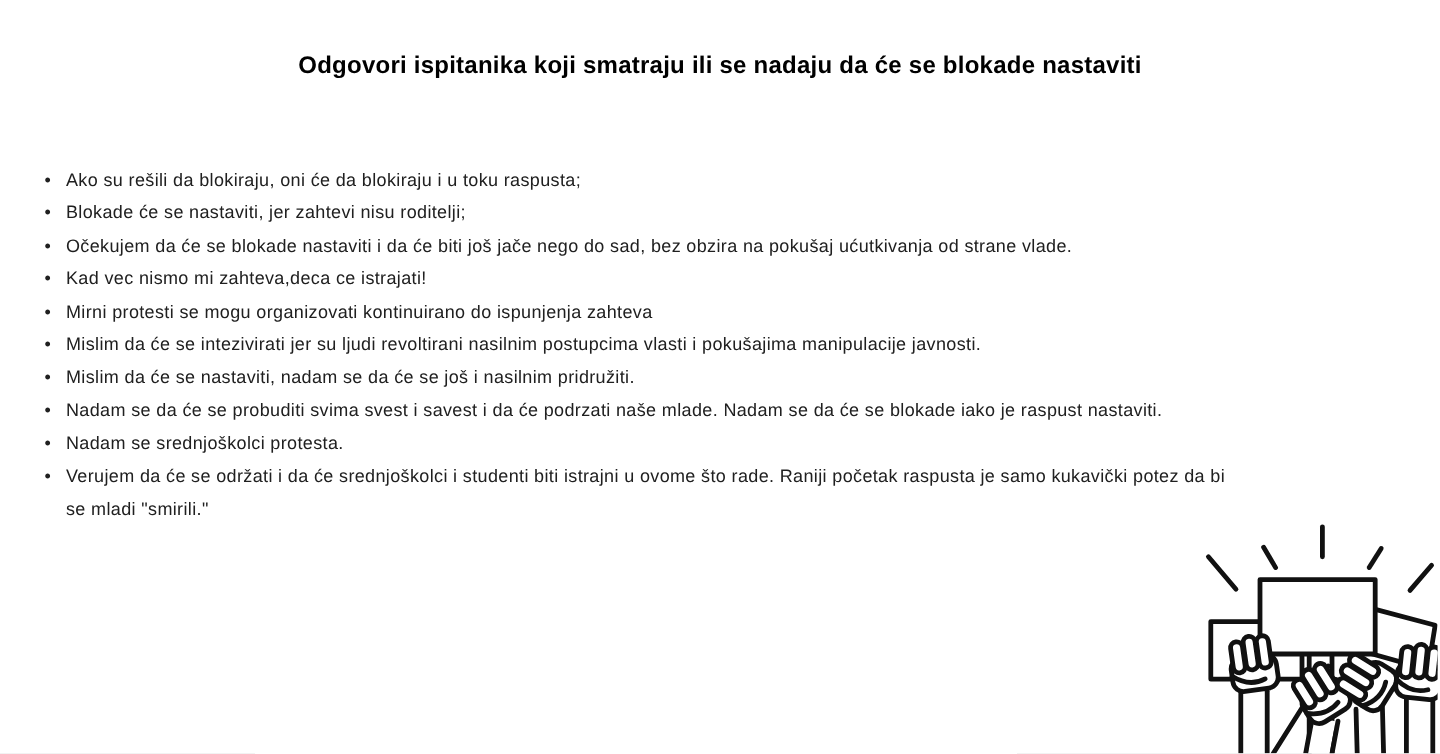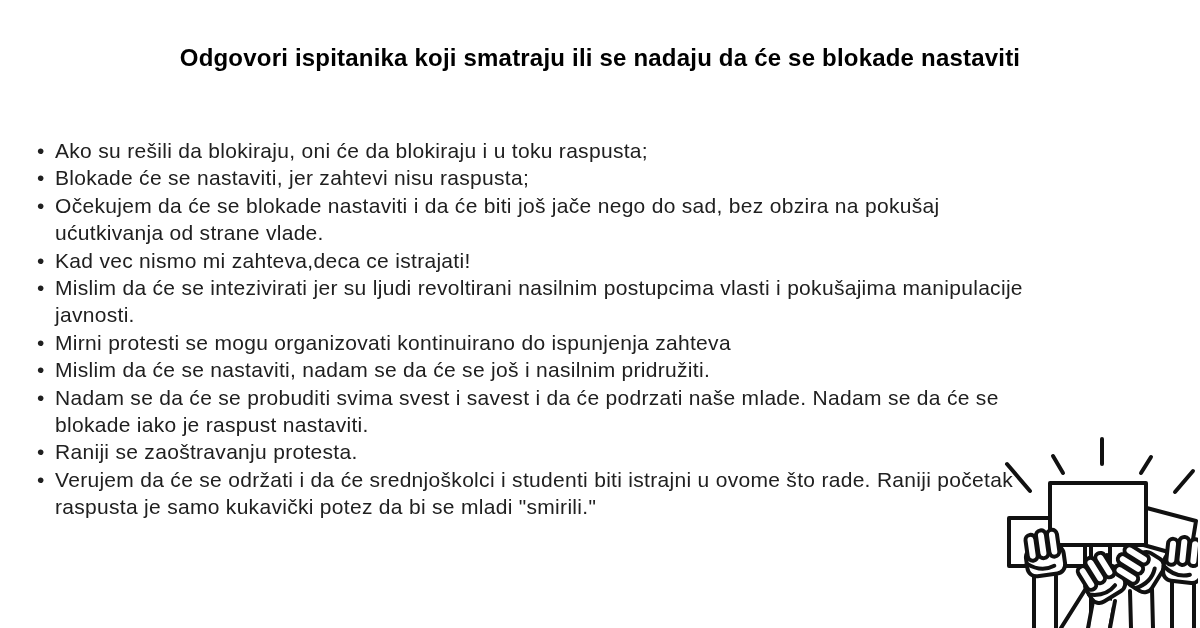--- a/index.html
+++ b/index.html
@@ -15,36 +15,36 @@
     background:var(--bg);
     overflow:hidden;
     font-family:"Liberation Sans",sans-serif;
     margin:0 auto;
   }
   .title{
     position:absolute;
     top:44px;left:0;right:0;
     margin:0;
     text-align:center;
-    font-size:24px;
+    font-size:20px;
     font-weight:700;
     letter-spacing:0.2px;
     color:var(--title-color);
   }
   .responses{
     position:absolute;
     top:137px;left:36px;
     width:1004px;
     margin:0;padding:0;
     list-style:none;
   }
   .response-item{
     position:relative;
     padding-left:19px;
-    font-size:21px;
+    font-size:15px;
     line-height:27.4px;
     letter-spacing:0.3px;
     color:var(--body-color);
   }
   .response-item::before{
     content:"\2022";
     position:absolute;
     left:1px;top:0;
     color:var(--body-color);
   }
@@ -56,28 +56,28 @@
 </style>
 </head>
 <body>
 
 <div class="slide">
 
   <h1 class="title">Odgovori ispitanika koji smatraju ili se nadaju da će se blokade nastaviti</h1>
 
   <ul class="responses" id="responses-list">
       <li class="response-item">Ako su rešili da blokiraju, oni će da blokiraju i u toku raspusta;</li>
-      <li class="response-item">Blokade će se nastaviti, jer zahtevi nisu raspusta;</li>
+      <li class="response-item">Blokade će se nastaviti, jer zahtevi nisu roditelji;</li>
       <li class="response-item">Očekujem da će se blokade nastaviti i da će biti još jače nego do sad, bez obzira na pokušaj ućutkivanja od strane vlade.</li>
       <li class="response-item">Kad vec nismo mi zahteva,deca ce istrajati!</li>
+      <li class="response-item">Mirni protesti se mogu organizovati kontinuirano do ispunjenja zahteva</li>
       <li class="response-item">Mislim da će se intezivirati jer su ljudi revoltirani nasilnim postupcima vlasti i pokušajima manipulacije javnosti.</li>
-      <li class="response-item">Mirni protesti se mogu organizovati kontinuirano do ispunjenja zahteva</li>
       <li class="response-item">Mislim da će se nastaviti, nadam se da će se još i nasilnim pridružiti.</li>
       <li class="response-item">Nadam se da će se probuditi svima svest i savest i da će podrzati naše mlade. Nadam se da će se blokade iako je raspust nastaviti.</li>
-      <li class="response-item">Raniji se zaoštravanju protesta.</li>
+      <li class="response-item">Nadam se srednjoškolci protesta.</li>
       <li class="response-item">Verujem da će se održati i da će srednjoškolci i studenti biti istrajni u ovome što rade. Raniji početak raspusta je samo kukavički potez da bi se mladi "smirili."</li>
     </ul>
 
   <svg class="illustration" viewBox="0 0 195 195" xmlns="http://www.w3.org/2000/svg">
     <defs>
       <g id="fist-shape">
         <rect x="-19" y="-10" width="38" height="28" rx="9"></rect>
         <rect x="-17" y="-24" width="10" height="26" rx="5"></rect>
         <rect x="-6" y="-27" width="10" height="28" rx="5"></rect>
         <rect x="5" y="-26" width="10" height="27" rx="5"></rect>

